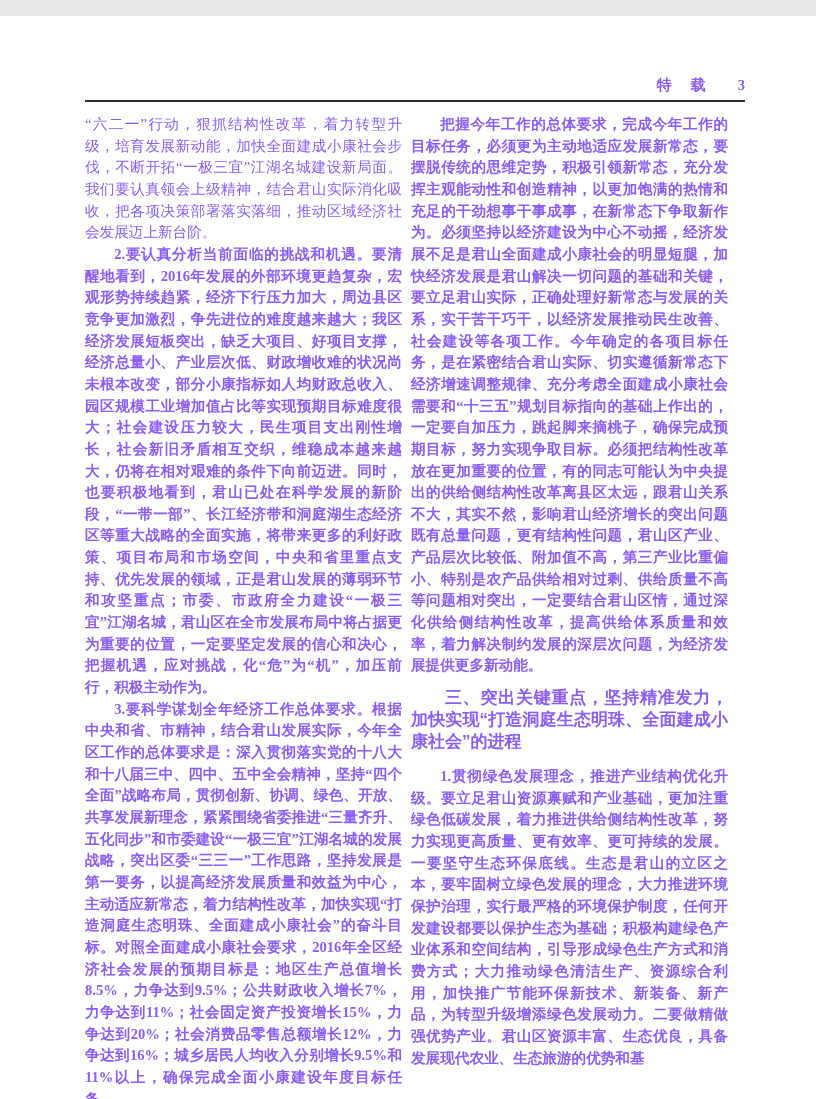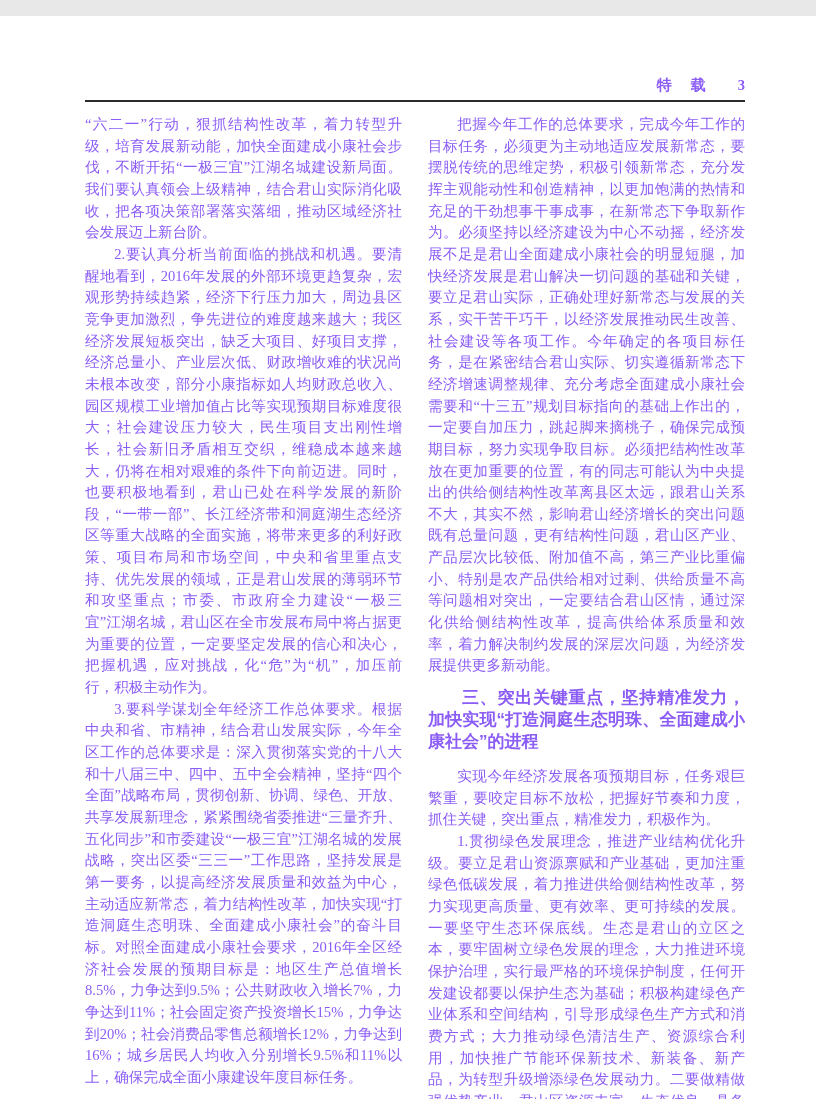--- a/index.html
+++ b/index.html
@@ -23,31 +23,31 @@
   .running-head .head-title { margin-right:30px; }
   .running-head .head-page { letter-spacing:0; font-size:14.5px; }
   .head-rule {
     position:absolute;
     top:84px; left:85px; width:660px; height:2px;
     background:#2b2b2b;
   }
   .columns {
     position:absolute;
     top:98px; left:85px; width:660px; height:955px;
-    display:flex; gap:26px;
+    display:flex; gap:9px;
   }
   .col { width:317px; }
   .col p {
     margin:0;
     font-size:14.6px;
     line-height:21.65px;
     text-align:justify;
     text-justify:inter-character;
   }
-  .col p.indent { text-indent:2em; }
+  .col p.indent { text-indent:2em;font-weight:bold; }
   .section-heading {
     font-family:"Liberation Sans","DejaVu Sans",sans-serif;
     font-weight:bold;
     font-size:17px;
     line-height:22px;
     text-indent:2em;
     text-align:justify;
     text-justify:inter-character;
     margin:10px 0 13px 0;
   }
@@ -68,19 +68,18 @@
 
     <div class="col">
       <p>“六二一”行动，狠抓结构性改革，着力转型升级，培育发展新动能，加快全面建成小康社会步伐，不断开拓“一极三宜”江湖名城建设新局面。我们要认真领会上级精神，结合君山实际消化吸收，把各项决策部署落实落细，推动区域经济社会发展迈上新台阶。</p>
       <p class="indent">2.要认真分析当前面临的挑战和机遇。要清醒地看到，2016年发展的外部环境更趋复杂，宏观形势持续趋紧，经济下行压力加大，周边县区竞争更加激烈，争先进位的难度越来越大；我区经济发展短板突出，缺乏大项目、好项目支撑，经济总量小、产业层次低、财政增收难的状况尚未根本改变，部分小康指标如人均财政总收入、园区规模工业增加值占比等实现预期目标难度很大；社会建设压力较大，民生项目支出刚性增长，社会新旧矛盾相互交织，维稳成本越来越大，仍将在相对艰难的条件下向前迈进。同时，也要积极地看到，君山已处在科学发展的新阶段，“一带一部”、长江经济带和洞庭湖生态经济区等重大战略的全面实施，将带来更多的利好政策、项目布局和市场空间，中央和省里重点支持、优先发展的领域，正是君山发展的薄弱环节和攻坚重点；市委、市政府全力建设“一极三宜”江湖名城，君山区在全市发展布局中将占据更为重要的位置，一定要坚定发展的信心和决心，把握机遇，应对挑战，化“危”为“机”，加压前行，积极主动作为。</p>
       <p class="indent">3.要科学谋划全年经济工作总体要求。根据中央和省、市精神，结合君山发展实际，今年全区工作的总体要求是：深入贯彻落实党的十八大和十八届三中、四中、五中全会精神，坚持“四个全面”战略布局，贯彻创新、协调、绿色、开放、共享发展新理念，紧紧围绕省委推进“三量齐升、五化同步”和市委建设“一极三宜”江湖名城的发展战略，突出区委“三三一”工作思路，坚持发展是第一要务，以提高经济发展质量和效益为中心，主动适应新常态，着力结构性改革，加快实现“打造洞庭生态明珠、全面建成小康社会”的奋斗目标。对照全面建成小康社会要求，2016年全区经济社会发展的预期目标是：地区生产总值增长8.5%，力争达到9.5%；公共财政收入增长7%，力争达到11%；社会固定资产投资增长15%，力争达到20%；社会消费品零售总额增长12%，力争达到16%；城乡居民人均收入分别增长9.5%和11%以上，确保完成全面小康建设年度目标任务。</p>
     </div>
 
     <div class="col">
       <p class="indent">把握今年工作的总体要求，完成今年工作的目标任务，必须更为主动地适应发展新常态，要摆脱传统的思维定势，积极引领新常态，充分发挥主观能动性和创造精神，以更加饱满的热情和充足的干劲想事干事成事，在新常态下争取新作为。必须坚持以经济建设为中心不动摇，经济发展不足是君山全面建成小康社会的明显短腿，加快经济发展是君山解决一切问题的基础和关键，要立足君山实际，正确处理好新常态与发展的关系，实干苦干巧干，以经济发展推动民生改善、社会建设等各项工作。今年确定的各项目标任务，是在紧密结合君山实际、切实遵循新常态下经济增速调整规律、充分考虑全面建成小康社会需要和“十三五”规划目标指向的基础上作出的，一定要自加压力，跳起脚来摘桃子，确保完成预期目标，努力实现争取目标。必须把结构性改革放在更加重要的位置，有的同志可能认为中央提出的供给侧结构性改革离县区太远，跟君山关系不大，其实不然，影响君山经济增长的突出问题既有总量问题，更有结构性问题，君山区产业、产品层次比较低、附加值不高，第三产业比重偏小、特别是农产品供给相对过剩、供给质量不高等问题相对突出，一定要结合君山区情，通过深化供给侧结构性改革，提高供给体系质量和效率，着力解决制约发展的深层次问题，为经济发展提供更多新动能。</p>
       <h3 class="section-heading">三、突出关键重点，坚持精准发力，加快实现“打造洞庭生态明珠、全面建成小康社会”的进程</h3>
-      <p class="indent">实现今年经济发展各项预期目标，任务艰巨繁重，要咬定目标不放松，把握好节奏和力度，抓住关键，突出重点，精准发力，积极作为。</p>
       <p class="indent">1.贯彻绿色发展理念，推进产业结构优化升级。要立足君山资源禀赋和产业基础，更加注重绿色低碳发展，着力推进供给侧结构性改革，努力实现更高质量、更有效率、更可持续的发展。一要坚守生态环保底线。生态是君山的立区之本，要牢固树立绿色发展的理念，大力推进环境保护治理，实行最严格的环境保护制度，任何开发建设都要以保护生态为基础；积极构建绿色产业体系和空间结构，引导形成绿色生产方式和消费方式；大力推动绿色清洁生产、资源综合利用，加快推广节能环保新技术、新装备、新产品，为转型升级增添绿色发展动力。二要做精做强优势产业。君山区资源丰富、生态优良，具备发展现代农业、生态旅游的优势和基</p>
     </div>
 
   </div>
 
 </div>
 
 </body></html>

